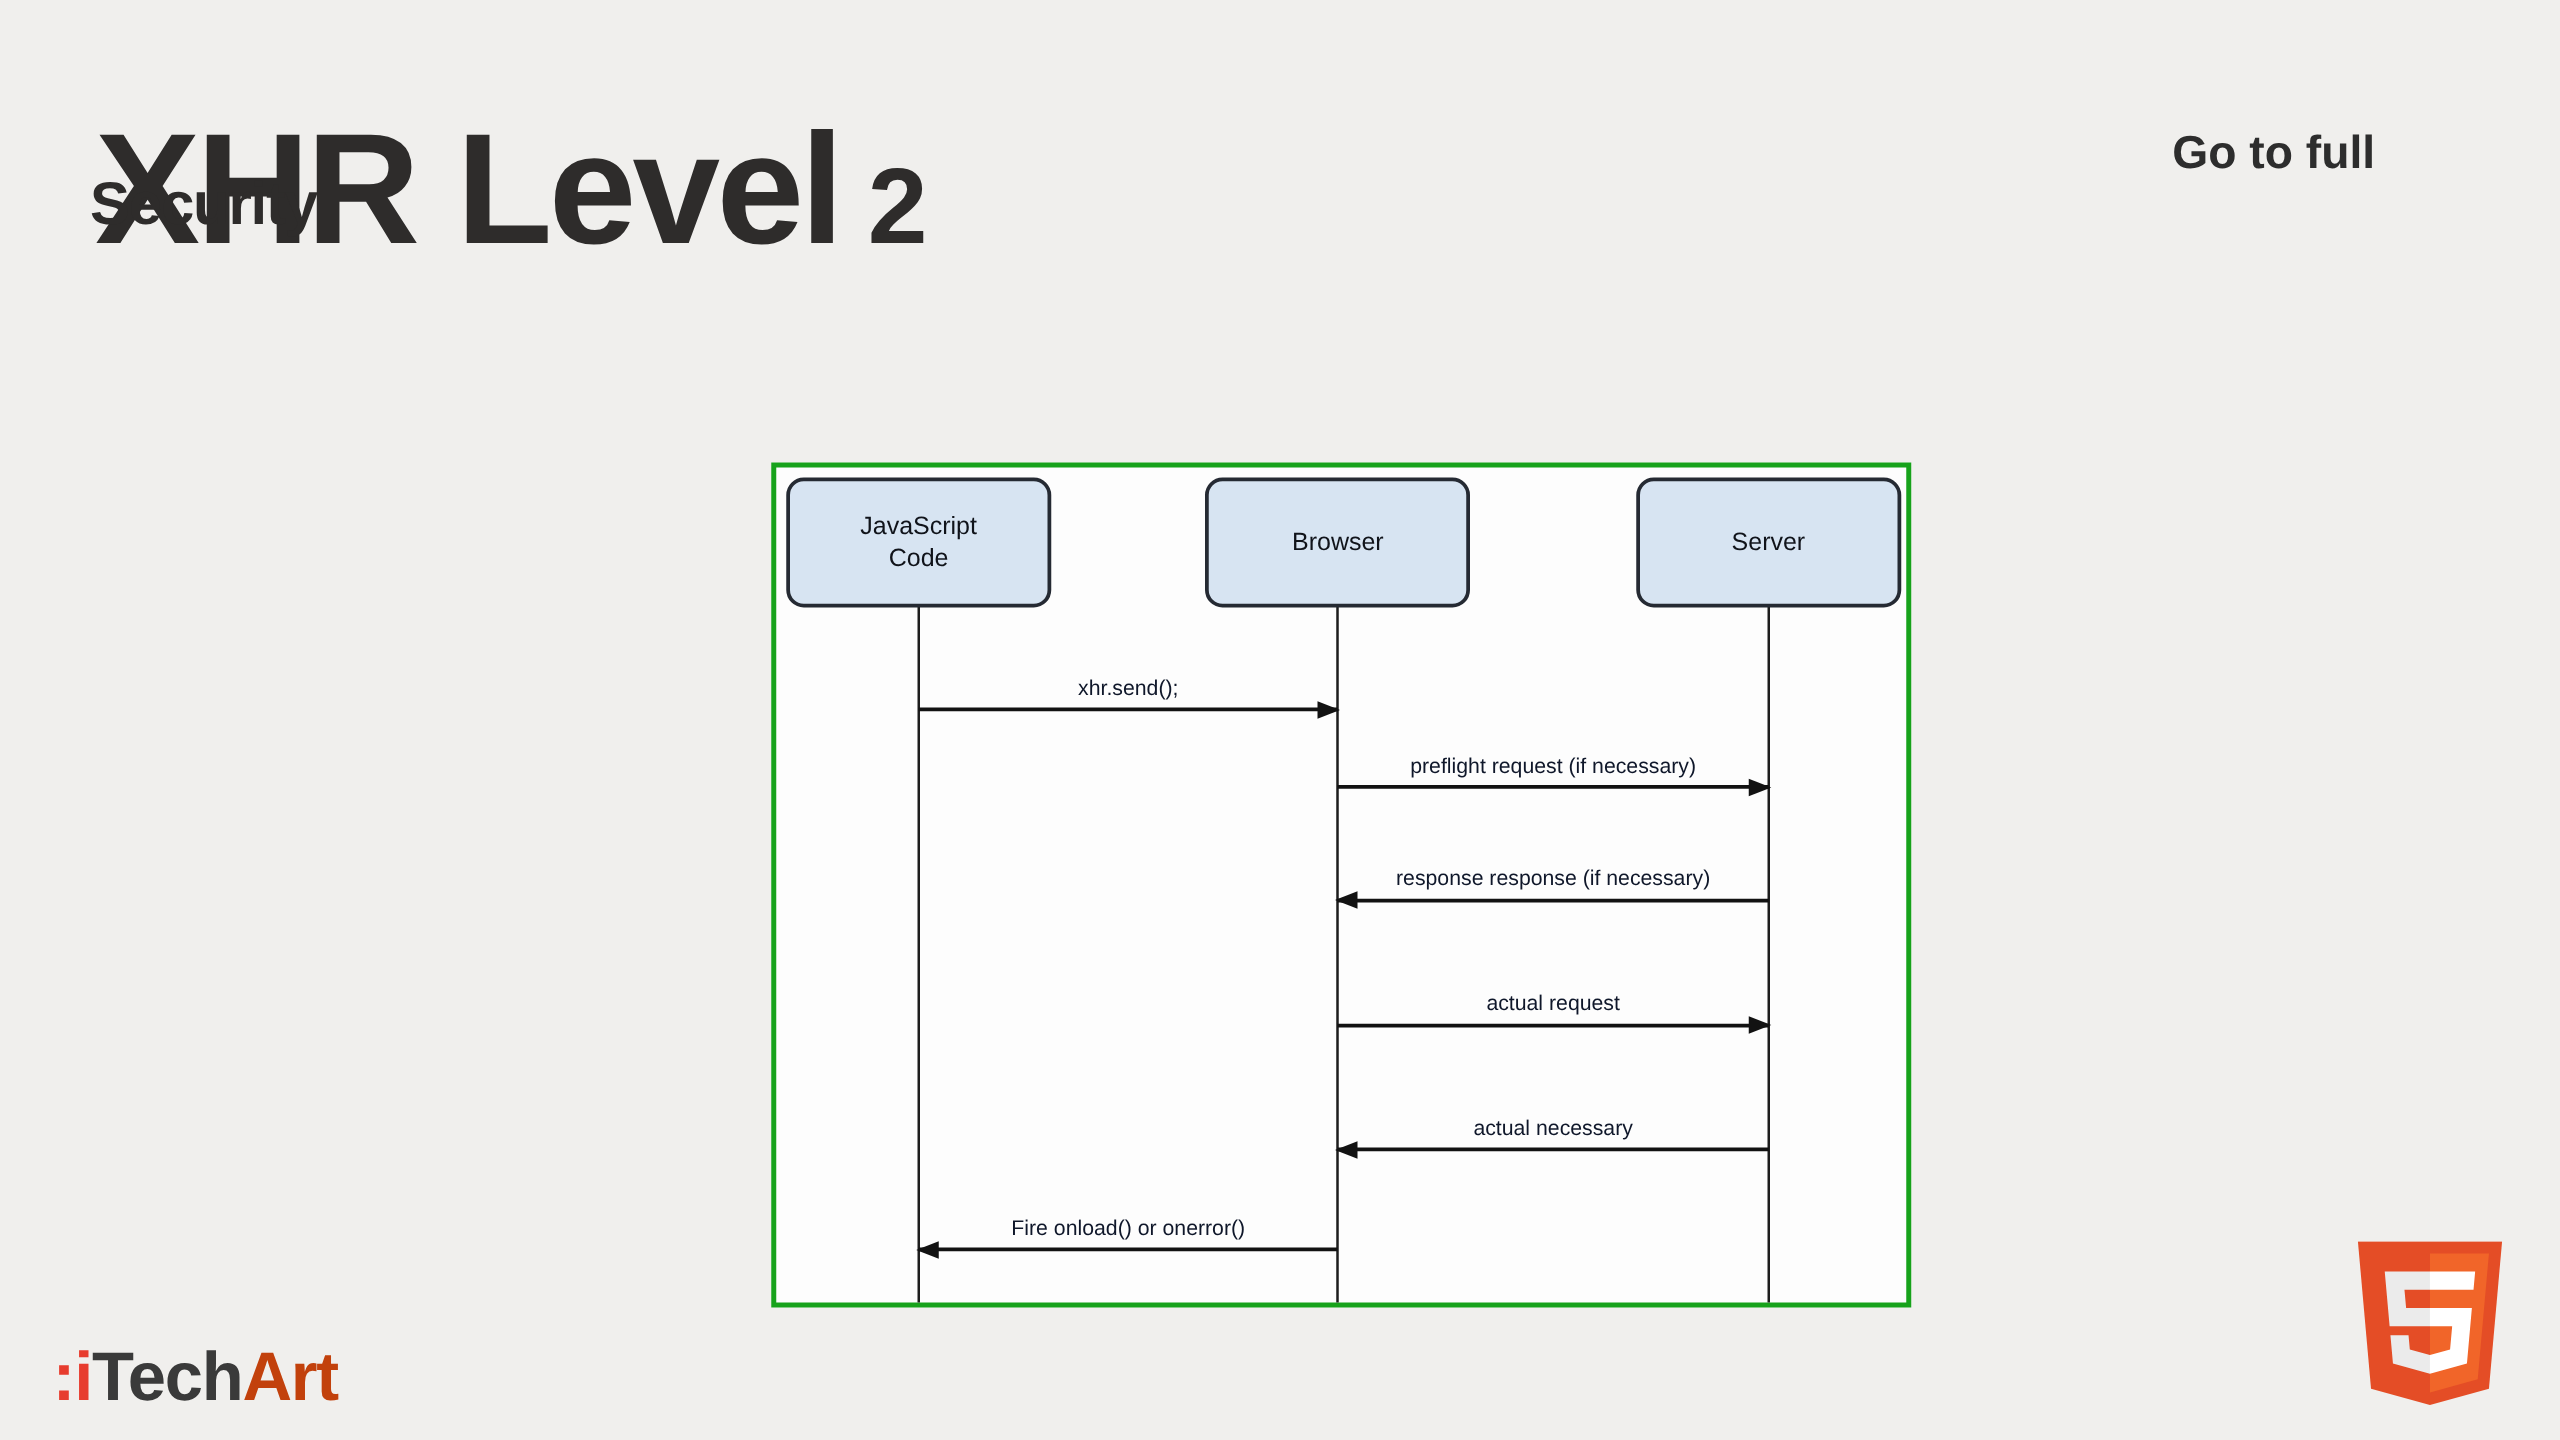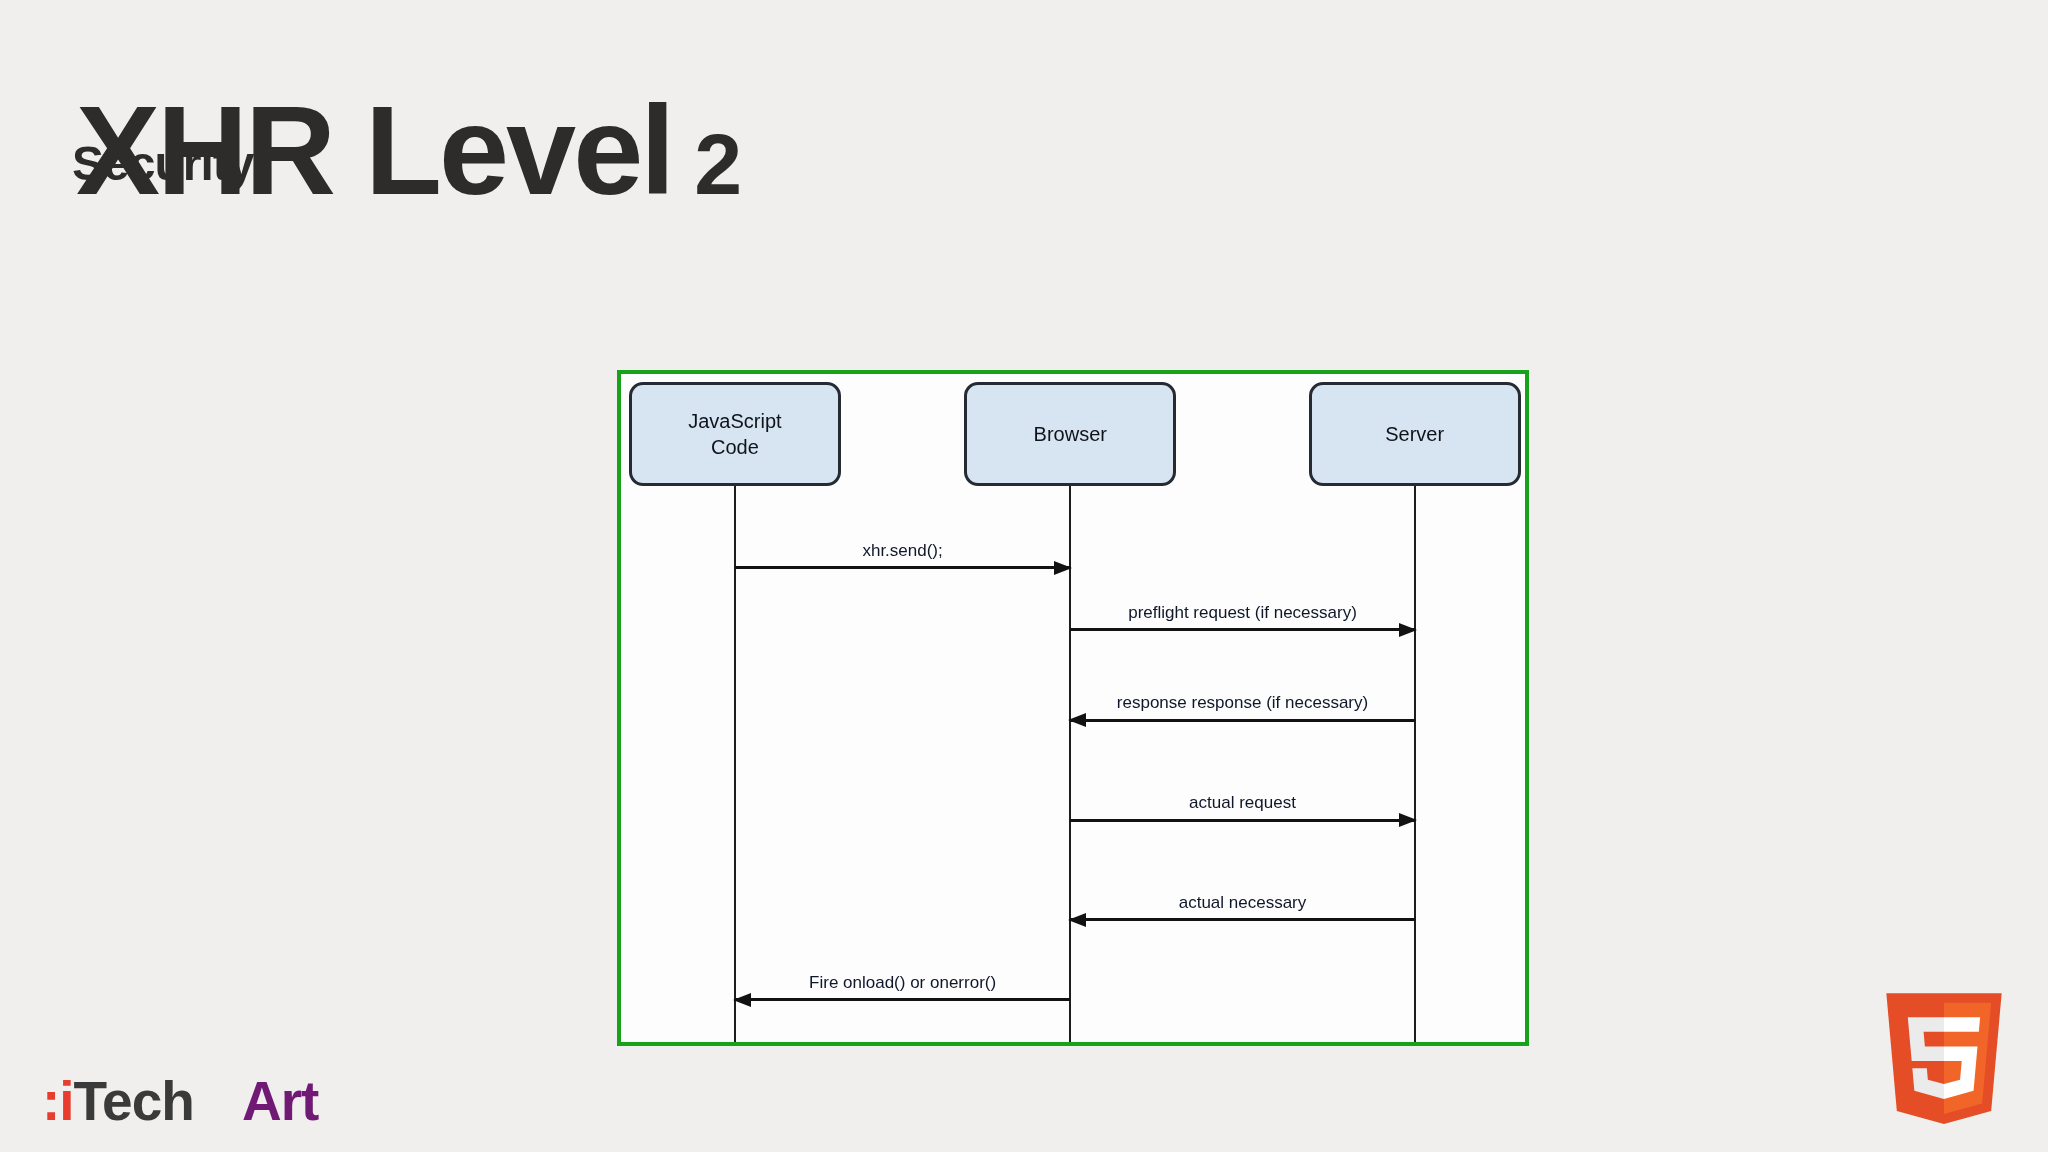--- a/index.html
+++ b/index.html
@@ -124,20 +124,21 @@
 <body>
 
 <div class="slide">
 
   <div class="title-block">
     <h1 class="title-main"><span>XHR Level</span><span class="title-num">2</span></h1>
   </div>
   <h2 class="subtitle">Security</h2>
 
   <a class="spec-link">
+    <span>Go to full</span>
   </a>
 
   <div class="diagram" id="diagram" style="border-color: rgb(23, 162, 27);">
       <div class="lifeline" style="left: calc(12.6% - 1px);"></div>
       <div class="actor-box" style="left: calc(12.6% - 106px); background: rgb(215, 228, 242); border-color: rgb(37, 42, 51);">JavaScript
 Code</div>
       <div class="lifeline" style="left: calc(49.7% - 1px);"></div>
       <div class="actor-box" style="left: calc(49.7% - 106px); background: rgb(215, 228, 242); border-color: rgb(37, 42, 51);">Browser</div>
       <div class="lifeline" style="left: calc(87.8% - 1px);"></div>
       <div class="actor-box" style="left: calc(87.8% - 106px); background: rgb(215, 228, 242); border-color: rgb(37, 42, 51);">Server</div>
@@ -161,21 +162,21 @@
         <div class="arrowhead left"></div>
       </div>
       <div class="msg-label" style="left: 68.75%; top: calc(81.7% - 27px);">actual necessary</div>
       <div class="msg-line" style="left: 12.6%; width: 37.1%; top: calc(93.7% - 1.5px);">
         <div class="arrowhead left"></div>
       </div>
       <div class="msg-label" style="left: 31.15%; top: calc(93.7% - 27px);">Fire onload() or onerror()</div>
     </div>
 
   <div class="itechart">
-    <span class="it-red" style="color: rgb(231, 60, 46);">:i</span><span class="it-dark" style="color: rgb(58, 58, 58);">Tech</span><span class="it-red2" style="color: #701a75; margin-left: 48px;">Art</span>
+    <span class="it-red" style="color: rgb(231, 60, 46);">:i</span><span class="it-dark" style="color: rgb(58, 58, 58);">Tech</span><span class="it-red2" style="color: #c2410c;">Art</span>
   </div>
 
   <svg class="html5-logo" width="116" height="131" viewBox="74 100 364 412" aria-hidden="true">
     <path d="M107.644 470.877L74.633 100.62h362.734l-33.046 370.199L255.778 512z" fill="#E44D26"></path>
     <path d="M256 480.523l120.03-33.277 28.24-316.352H256z" fill="#F16529"></path>
     <path d="M256 268.217h-60.09l-4.15-46.501H256v-45.411H142.132l1.087 12.183 11.161 125.139H256zM256 386.153l-.199.053-50.574-13.656-3.233-36.217h-45.585l6.362 71.301 93.02 25.823.209-.058z" fill="#EBEBEB"></path>
     <path d="M255.843 268.217v45.41h55.918l-5.271 58.894-50.647 13.67v47.244l93.094-25.801.683-7.672 10.671-119.551 1.108-12.194h-12.237zM255.843 176.305v45.411h109.688l.911-10.207 2.069-23.021 1.086-12.183z" fill="#FFFFFF"></path>
   </svg>
 
 </div>

